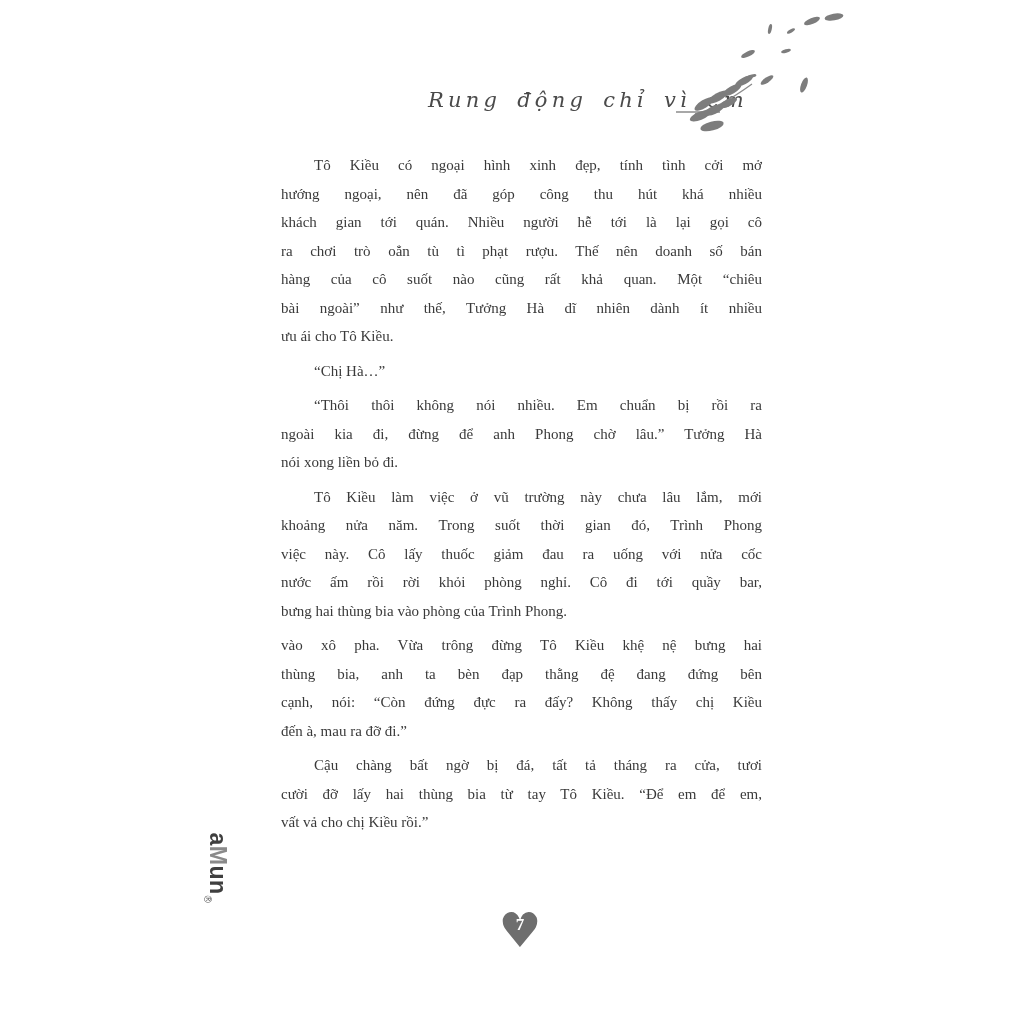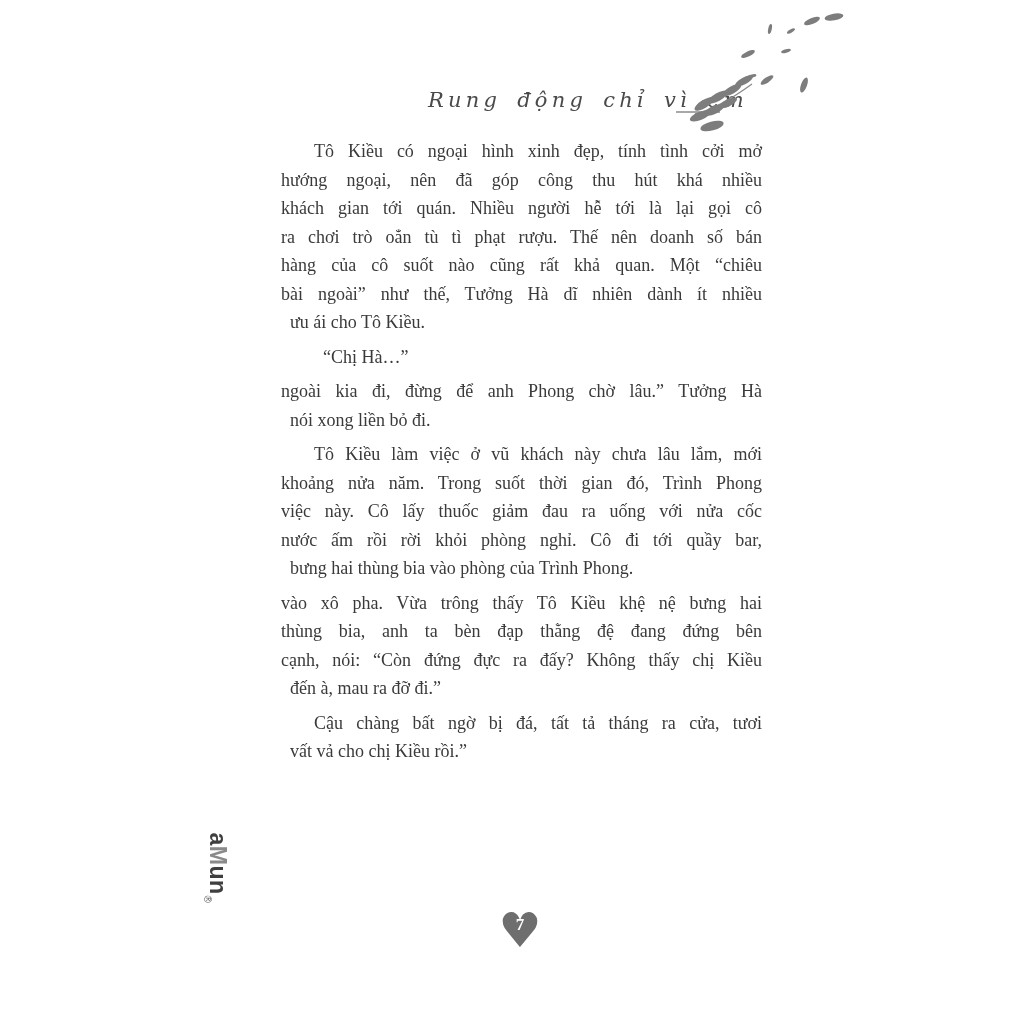--- a/index.html
+++ b/index.html
@@ -12,27 +12,27 @@
     font-family: "DejaVu Serif", "Liberation Serif", serif;
     font-style: italic; font-size: 21px; color: #4a4a4a;
     letter-spacing: 0.20em; word-spacing: 0.25em; white-space: nowrap;
   }
 
   
   .decor { position: absolute; left: 640px; top: 0; width: 250px; height: 140px; }
 
   
   .text-block {
-    position: absolute; left: 281px; top: 137px; width: 481px;
-    font-size: 18px; line-height: 28.5px; color: #3a3a3a;
+    position: absolute; left: 281px; top: 151px; width: 481px;
+    font-size: 15px; line-height: 28.5px; color: #3a3a3a;
   }
   .text-block p { margin: 0 0 6px 0; }
   .line { text-align: justify; text-align-last: justify; }
   .line.f { text-indent: 33px; }
-  .line.l { text-align-last: left; margin-left: 9px; }
+  .line.l { text-align-last: left; }
 
   
   .logo-wrap {
     position: absolute; left: 176px; top: 852px; width: 84px; height: 32px;
     transform: rotate(90deg);
     display: flex; align-items: center; justify-content: center;
     font-family: "Liberation Sans", "DejaVu Sans", sans-serif;
     font-weight: 800; font-size: 23px; letter-spacing: 0.5px; white-space: nowrap;
   }
   .logo-dark { color: #3f3f3f; }
@@ -91,38 +91,40 @@
       <span class="line" style="display:block">khách gian tới quán. Nhiều người hễ tới là lại gọi cô</span>
       <span class="line" style="display:block">ra chơi trò oẳn tù tì phạt rượu. Thế nên doanh số bán</span>
       <span class="line" style="display:block">hàng của cô suốt nào cũng rất khả quan. Một “chiêu</span>
       <span class="line" style="display:block">bài ngoài” như thế, Tưởng Hà dĩ nhiên dành ít nhiều</span>
       <span class="line l" style="display:block">ưu ái cho Tô Kiều.</span>
     </p>
     <p>
       <span class="line f l" style="display:block">“Chị Hà…”</span>
     </p>
     <p>
+      <span class="line f" style="display:block">“Thôi thôi không nói nhiều. Em chuẩn bị rồi ra</span>
       <span class="line" style="display:block">ngoài kia đi, đừng để anh Phong chờ lâu.” Tưởng Hà</span>
       <span class="line l" style="display:block">nói xong liền bỏ đi.</span>
     </p>
     <p>
-      <span class="line f" style="display:block">Tô Kiều làm việc ở vũ khách này chưa lâu lắm, mới</span>
+      <span class="line f" style="display:block">Tô Kiều làm việc ở vũ trường này chưa lâu lắm, mới</span>
       <span class="line" style="display:block">khoảng nửa năm. Trong suốt thời gian đó, Trình Phong</span>
       <span class="line" style="display:block">việc này. Cô lấy thuốc giảm đau ra uống với nửa cốc</span>
       <span class="line" style="display:block">nước ấm rồi rời khỏi phòng nghỉ. Cô đi tới quầy bar,</span>
       <span class="line l" style="display:block">bưng hai thùng bia vào phòng của Trình Phong.</span>
     </p>
     <p>
-      <span class="line" style="display:block">vào xô pha. Vừa trông thấy Tô Kiều khệ nệ bưng hai</span>
+      <span class="line" style="display:block">vào xô pha. Vừa trông đừng Tô Kiều khệ nệ bưng hai</span>
       <span class="line" style="display:block">thùng bia, anh ta bèn đạp thằng đệ đang đứng bên</span>
       <span class="line" style="display:block">cạnh, nói: “Còn đứng đực ra đấy? Không thấy chị Kiều</span>
       <span class="line l" style="display:block">đến à, mau ra đỡ đi.”</span>
     </p>
     <p>
       <span class="line f" style="display:block">Cậu chàng bất ngờ bị đá, tất tả tháng ra cửa, tươi</span>
+      <span class="line" style="display:block">cười đỡ lấy hai thùng bia từ tay Tô Kiều. “Để em để em,</span>
       <span class="line l" style="display:block">vất vả cho chị Kiều rồi.”</span>
     </p>
   </div>
 
   <div class="logo-wrap">
     <span class="logo-dark">a</span>
       <span class="logo-light">M</span>
       <span class="logo-dark">un</span>
       <span class="logo-reg">®</span>
   </div>

